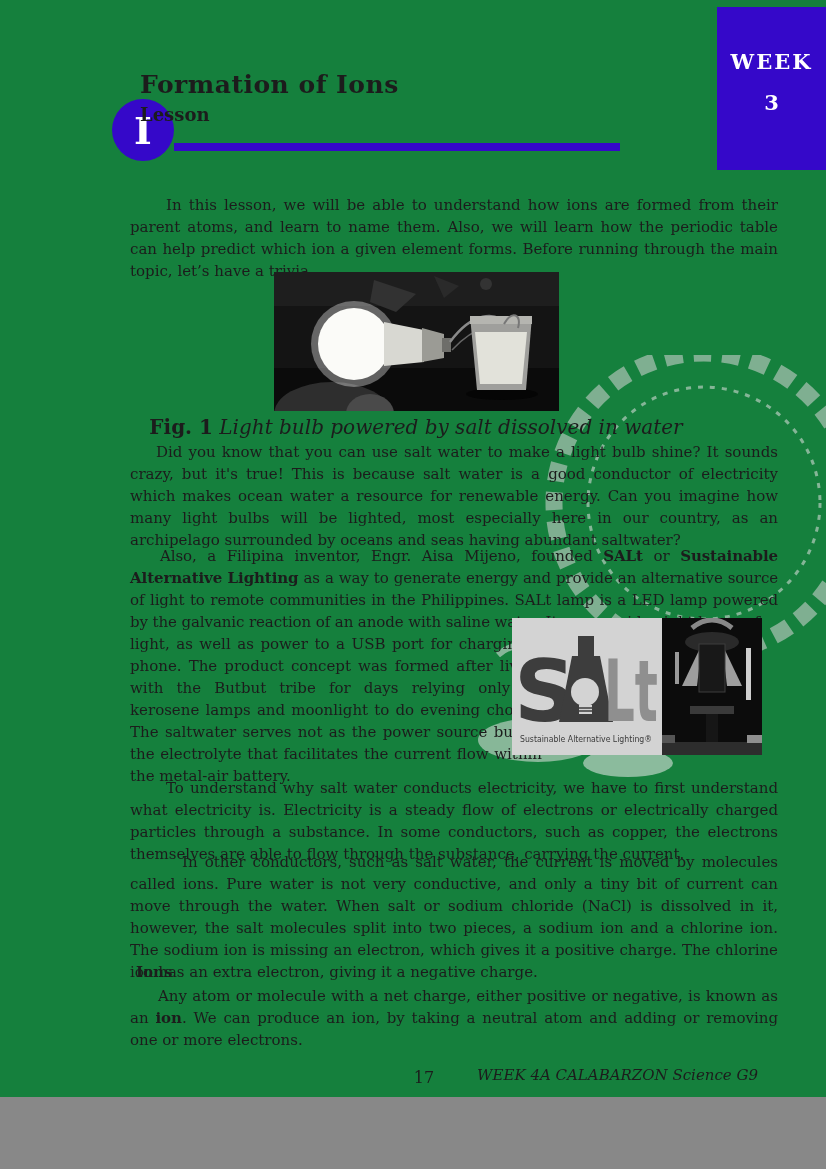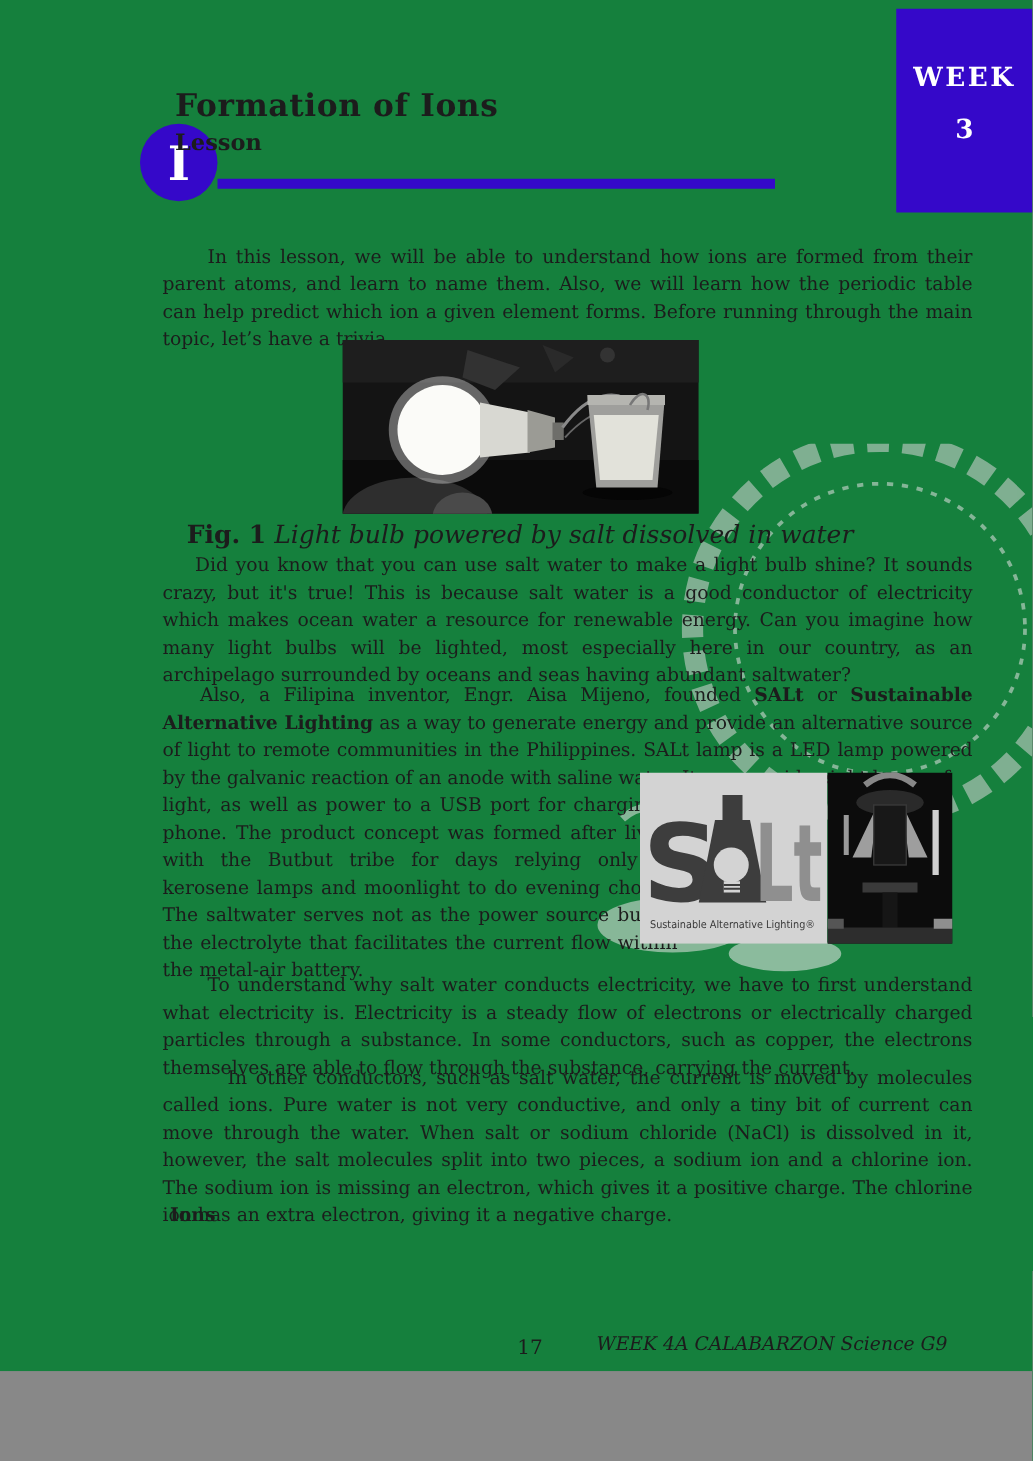--- a/index.html
+++ b/index.html
@@ -154,18 +154,19 @@
       <rect x="0" y="124" width="100" height="13" fill="#2d2d2d"></rect>
       <rect x="0" y="117" width="13" height="8" fill="#555"></rect>
       <rect x="85" y="117" width="15" height="8" fill="#8f8f8f"></rect>
     </svg>
   </div>
 
   <div class="layer para p4">To understand why salt water conducts electricity, we have to first understand what electricity is. Electricity is a steady flow of electrons or electrically charged particles through a substance. In some conductors, such as copper, the electrons themselves are able to flow through the substance, carrying the current.</div>
   <div class="layer para p5">In other conductors, such as salt water, the current is moved by molecules called ions. Pure water is not very conductive, and only a tiny bit of current can move through the water. When salt or sodium chloride (NaCl) is dissolved in it, however, the salt molecules split into two pieces, a sodium ion and a chlorine ion. The sodium ion is missing an electron, which gives it a positive charge. The chlorine ion has an extra electron, giving it a negative charge.</div>
 
   <div class="layer ions-heading">Ions</div>
+  <div class="layer para p6"><span>Any atom or molecule with a net charge, either positive or negative, is known as an </span><span class="bold">ion</span><span>. We can produce an ion, by taking a neutral atom and adding or removing one or more electrons.</span></div>
 
   <div class="layer page-number">17</div>
   <div class="layer series-footer">WEEK 4A CALABARZON Science G9</div>
   <div class="layer site-watermark">www.ocean.online</div>
 
 </div>
 
 </body></html>

